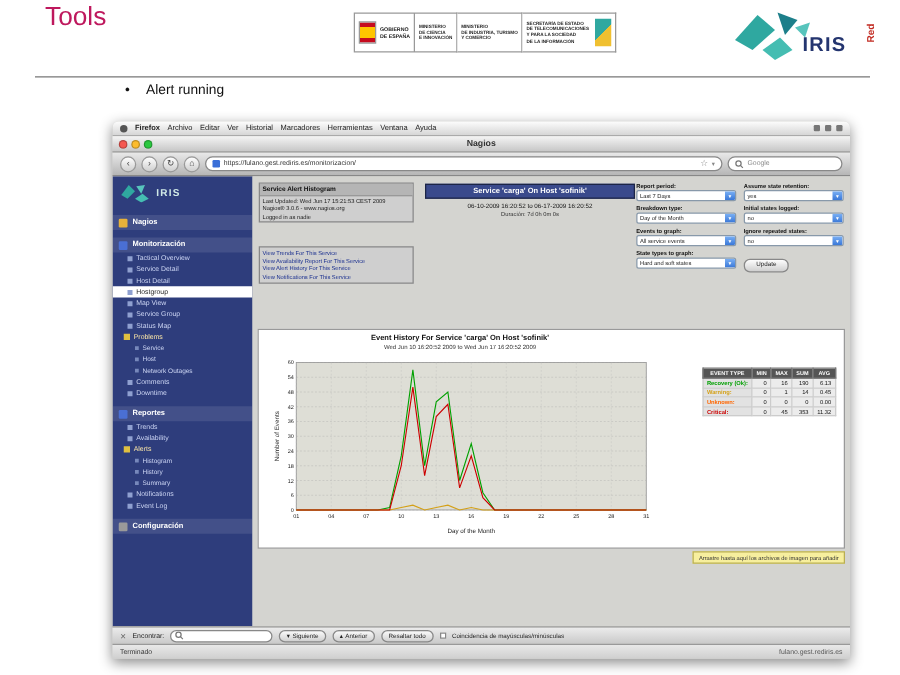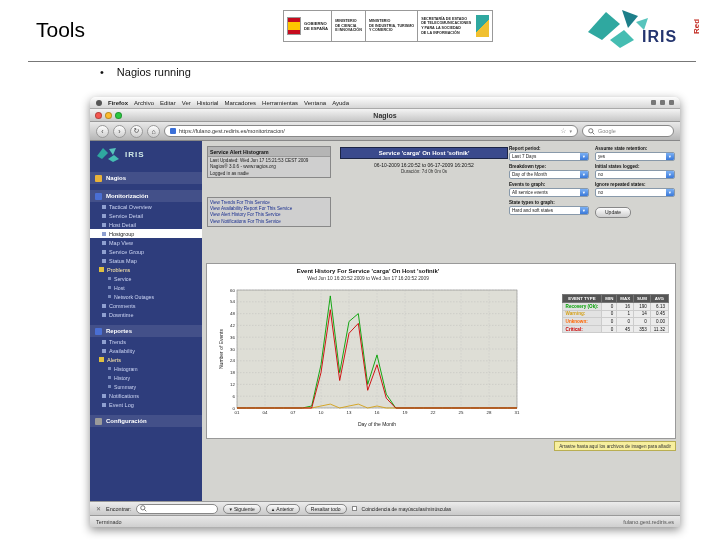--- a/index.html
+++ b/index.html
@@ -1,20 +1,20 @@
 <!DOCTYPE html>
 <html><head>
 <meta charset="utf-8">
 <style>
   * { margin:0; padding:0; box-sizing:border-box; }
   body { width:720px; height:540px; background:#fff; font-family:"Liberation Sans", sans-serif; overflow:hidden; }
   .slide { position:relative; width:720px; height:540px; background:#fff; }
 
   
-  .slide-title { position:absolute; left:36px; top:18px; font-size:21px; color:#000000; }
+  .slide-title { position:absolute; left:36px; top:2px; font-size:21px; color:#be185d; }
   .rule { position:absolute; left:28px; right:24px; top:61px; border-top:1.5px solid #777; }
   .bullet-row { position:absolute; left:100px; top:66px; display:flex; gap:13px; font-size:11px; color:#111; }
 
   
   .logo-strip { position:absolute; left:283px; top:10px; height:32px; display:flex; }
   .gov-box { background:#fff; border:1px solid #999; border-left-width:0; padding:2px 3px; display:flex; align-items:center; gap:3px; }
   .gov-box:first-child { border-left-width:1px; }
   .spain-shield { width:14px; height:18px; border:0.5px solid #999;
     background:linear-gradient(180deg,#c60b1e 22%,#ffc400 22%,#ffc400 78%,#c60b1e 78%); }
   .gob-text { font-size:4.2px; font-weight:bold; color:#222; line-height:5px; }
@@ -171,21 +171,21 @@
       <polygon points="58,18 70,14 66,26" fill="#57c4bc"></polygon>
     </svg>
     <span class="iris-text">IRIS</span>
     <span class="red-text">Red</span>
   </div>
 
   <div class="rule"></div>
 
   <div class="bullet-row">
     <span>•</span>
-    <span>Nagios running</span>
+    <span>Alert running</span>
   </div>
 
   <div class="browser">
 
     <div class="menubar">
       <span class="apple"></span>
       <span class="mb-items" id="menubar-items">
           <span class="mb-item bold">Firefox</span>
           <span class="mb-item">Archivo</span>
           <span class="mb-item">Editar</span>

